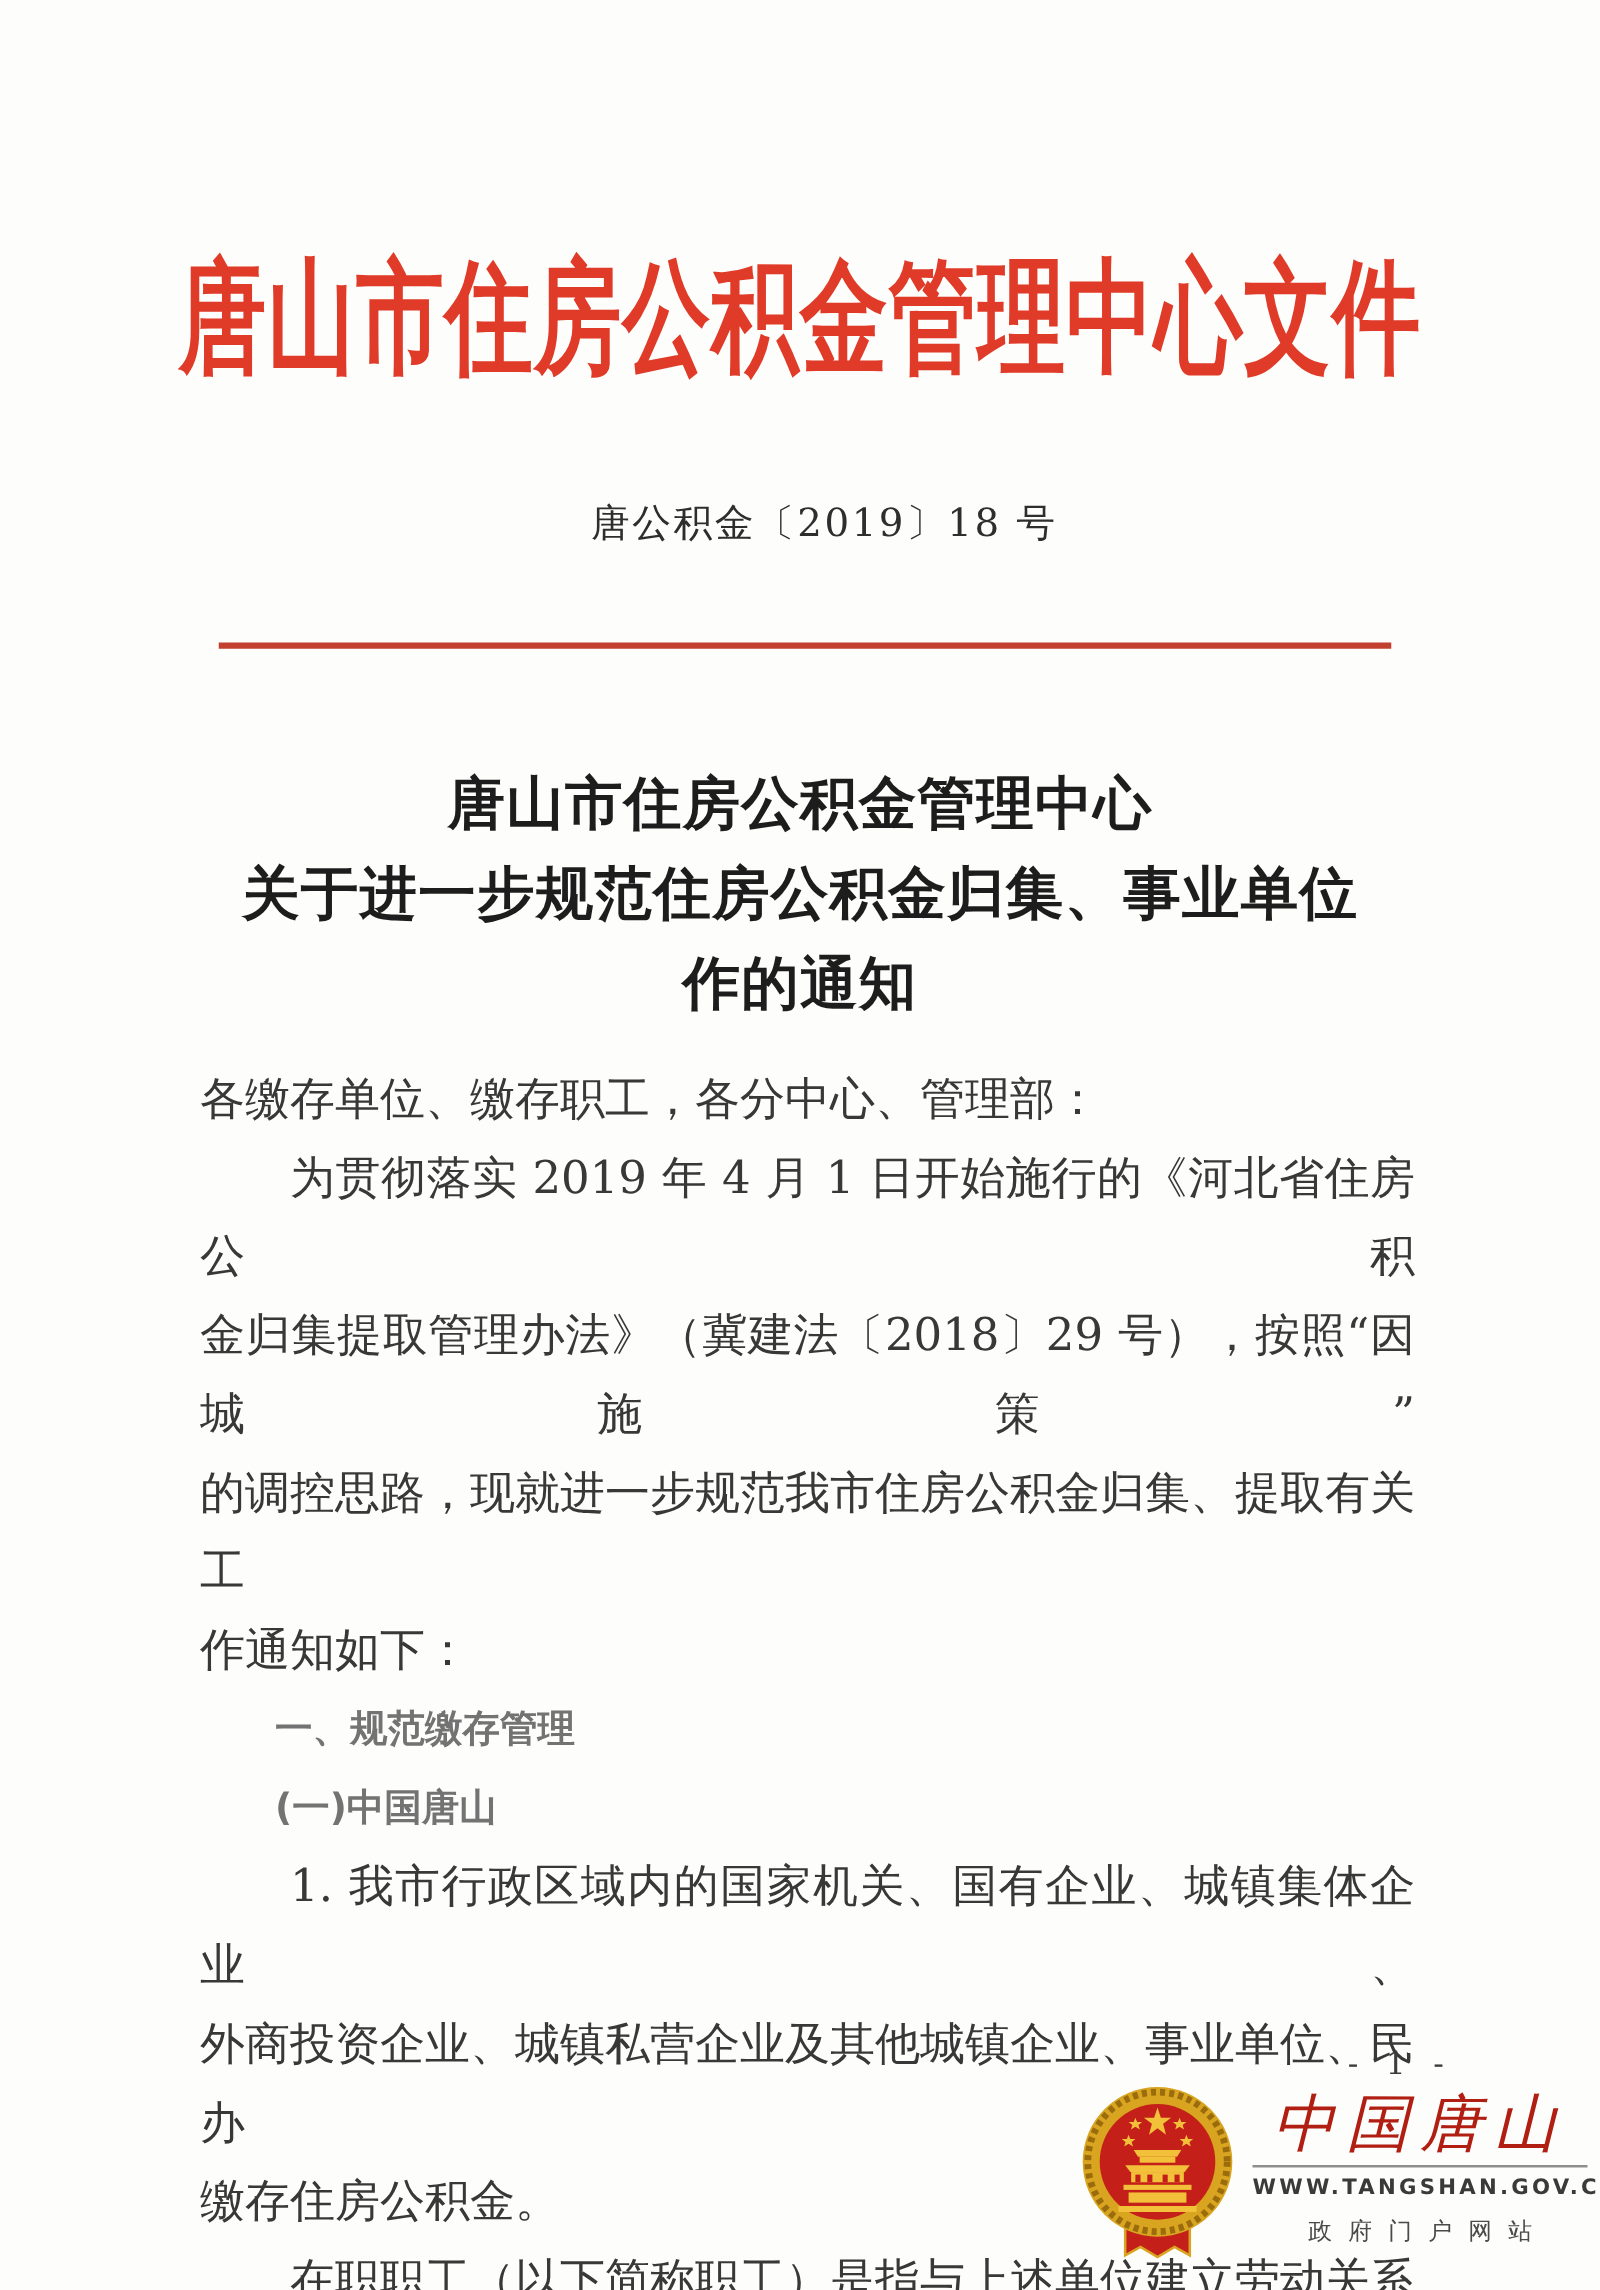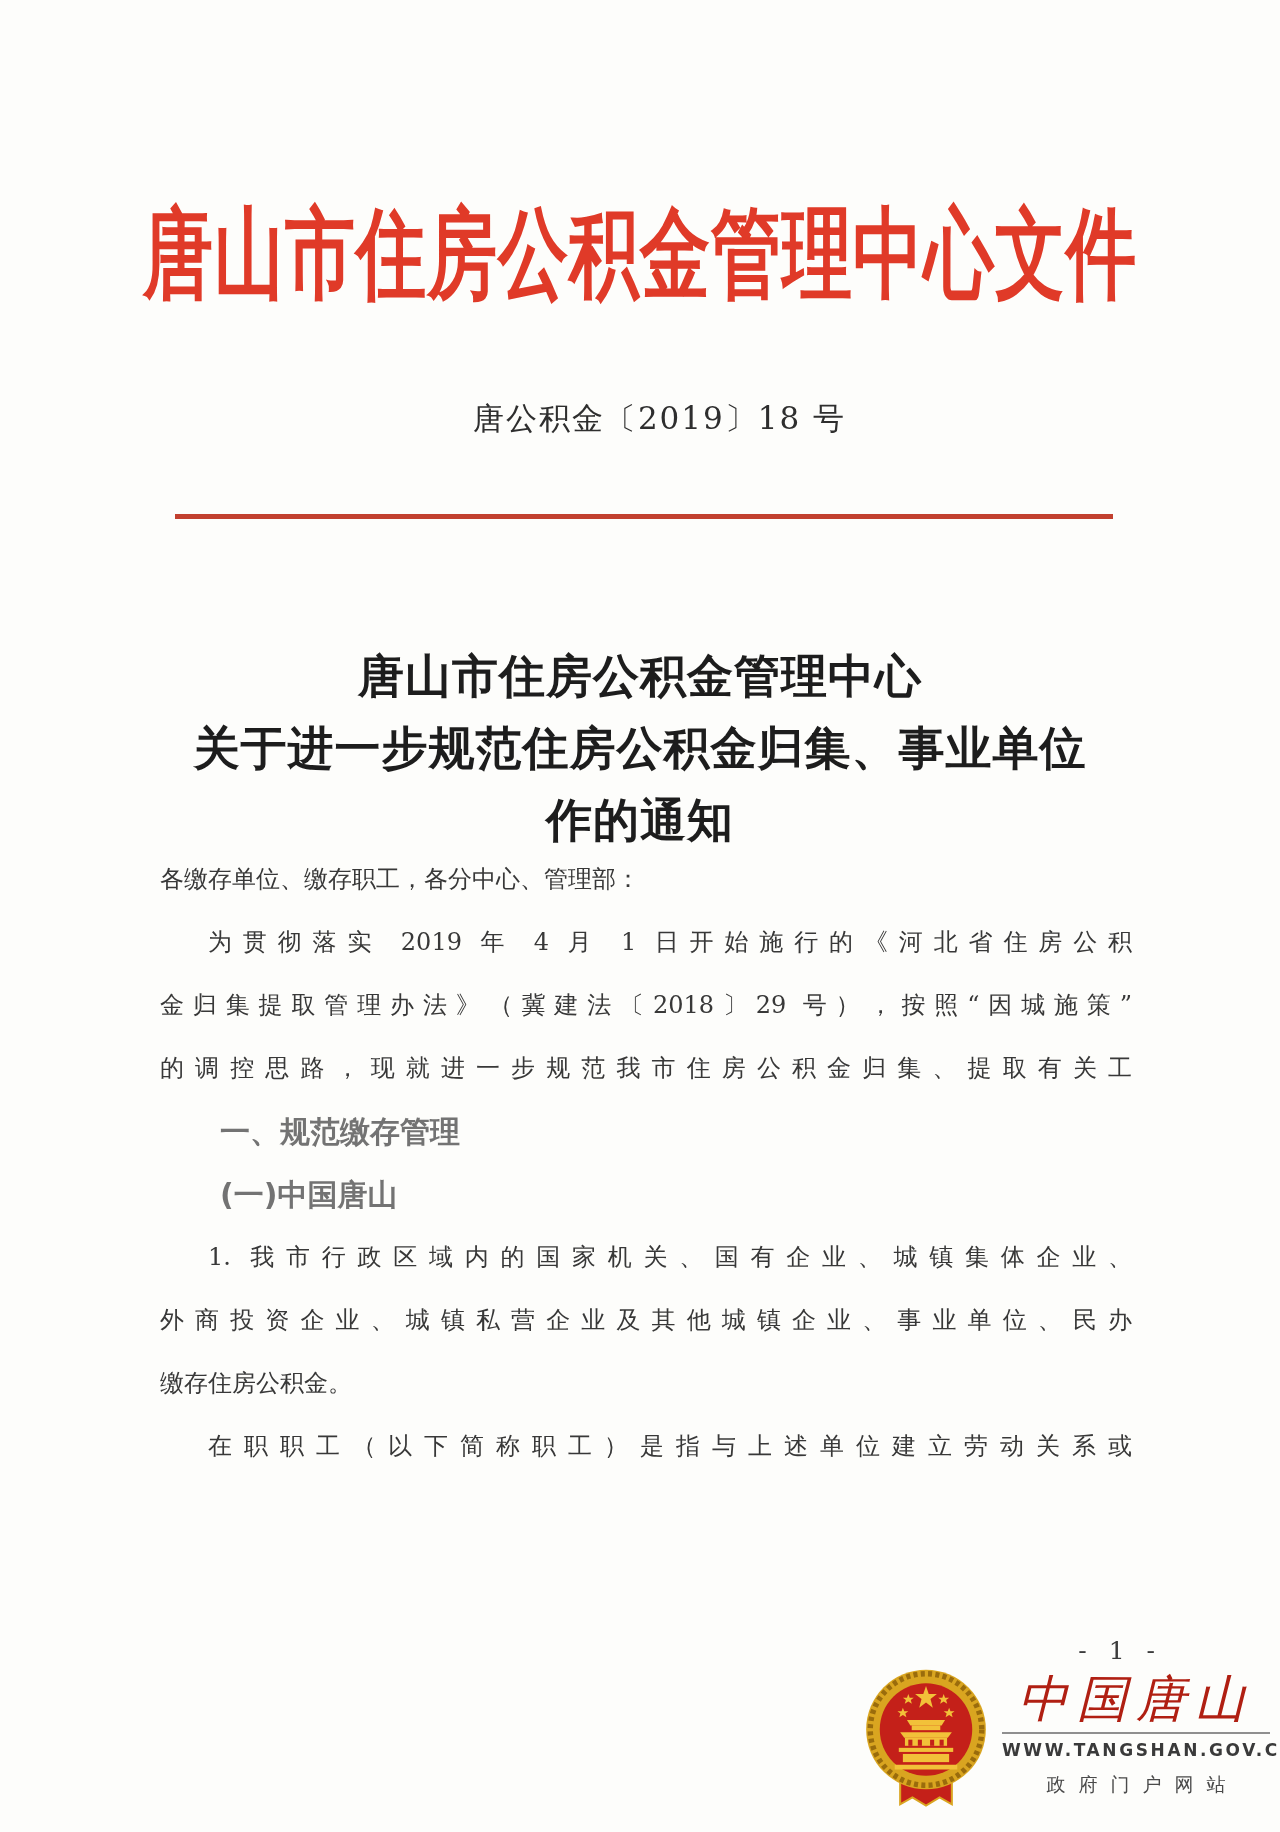--- a/index.html
+++ b/index.html
@@ -37,39 +37,39 @@
   }
   .red-rule {
     position: absolute;
     top: 514px; left: 175px;
     width: 938px; height: 5px;
     background: var(--rule-red, #c2402f);
   }
   
   .doc-title {
     position: absolute;
-    top: 640px; left: 0; right: 0;
+    top: 606px; left: 0; right: 0;
     text-align: center;
     color: #1d1d1d;
   }
   .title-line {
     font-size: 46px;
     line-height: 72px;
     font-weight: bold;
     letter-spacing: 1px;
   }
   
   .body-block {
     position: absolute;
     top: 848px; left: 160px;
     width: 972px;
     color: #383838;
   }
   .body-line {
-    font-size: 24px;
+    font-size: 36px;
     line-height: 63px;
     white-space: nowrap;
   }
   .body-line.fill {
     white-space: normal;
     text-align: justify;
     text-align-last: justify;
     text-justify: inter-character;
   }
   .body-line.indent { text-indent: 2em; }
@@ -143,20 +143,21 @@
       <div class="title-line">唐山市住房公积金管理中心</div>
       <div class="title-line">关于进一步规范住房公积金归集、事业单位</div>
       <div class="title-line">作的通知</div>
     </div>
 
   <div class="body-block">
       <div class="body-line">各缴存单位、缴存职工，各分中心、管理部：</div>
       <div class="body-line indent fill">为贯彻落实 2019 年 4 月 1 日开始施行的《河北省住房公积</div>
       <div class="body-line fill">金归集提取管理办法》（冀建法〔2018〕29 号），按照“因城施策”</div>
       <div class="body-line fill">的调控思路，现就进一步规范我市住房公积金归集、提取有关工</div>
+      <div class="body-line">作通知如下：</div>
       <div class="body-line indent bold">一、规范缴存管理</div>
       <div class="body-line indent bold">(一)中国唐山</div>
       <div class="body-line indent fill">1. 我市行政区域内的国家机关、国有企业、城镇集体企业、</div>
       <div class="body-line fill">外商投资企业、城镇私营企业及其他城镇企业、事业单位、民办</div>
       <div class="body-line">缴存住房公积金。</div>
       <div class="body-line indent fill">在职职工（以下简称职工）是指与上述单位建立劳动关系或</div>
     </div>
 
   <div class="page-number">- 1 -</div>
 

